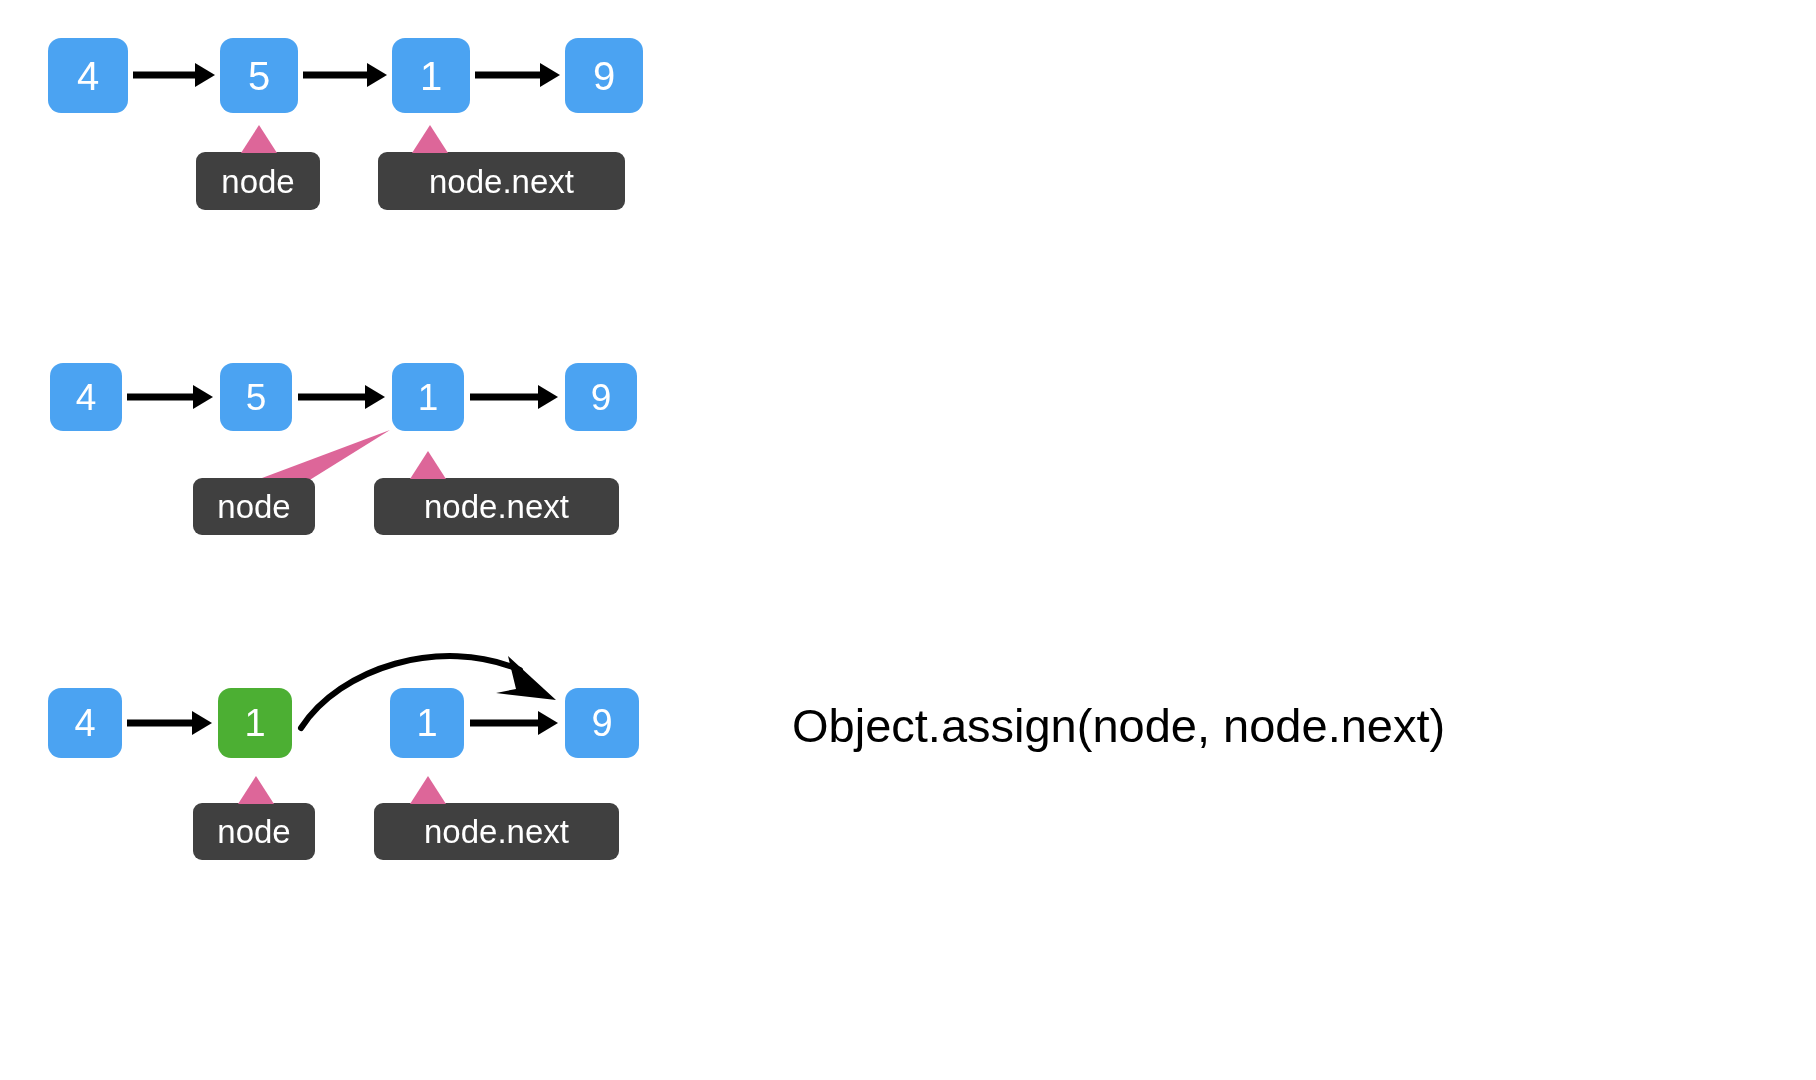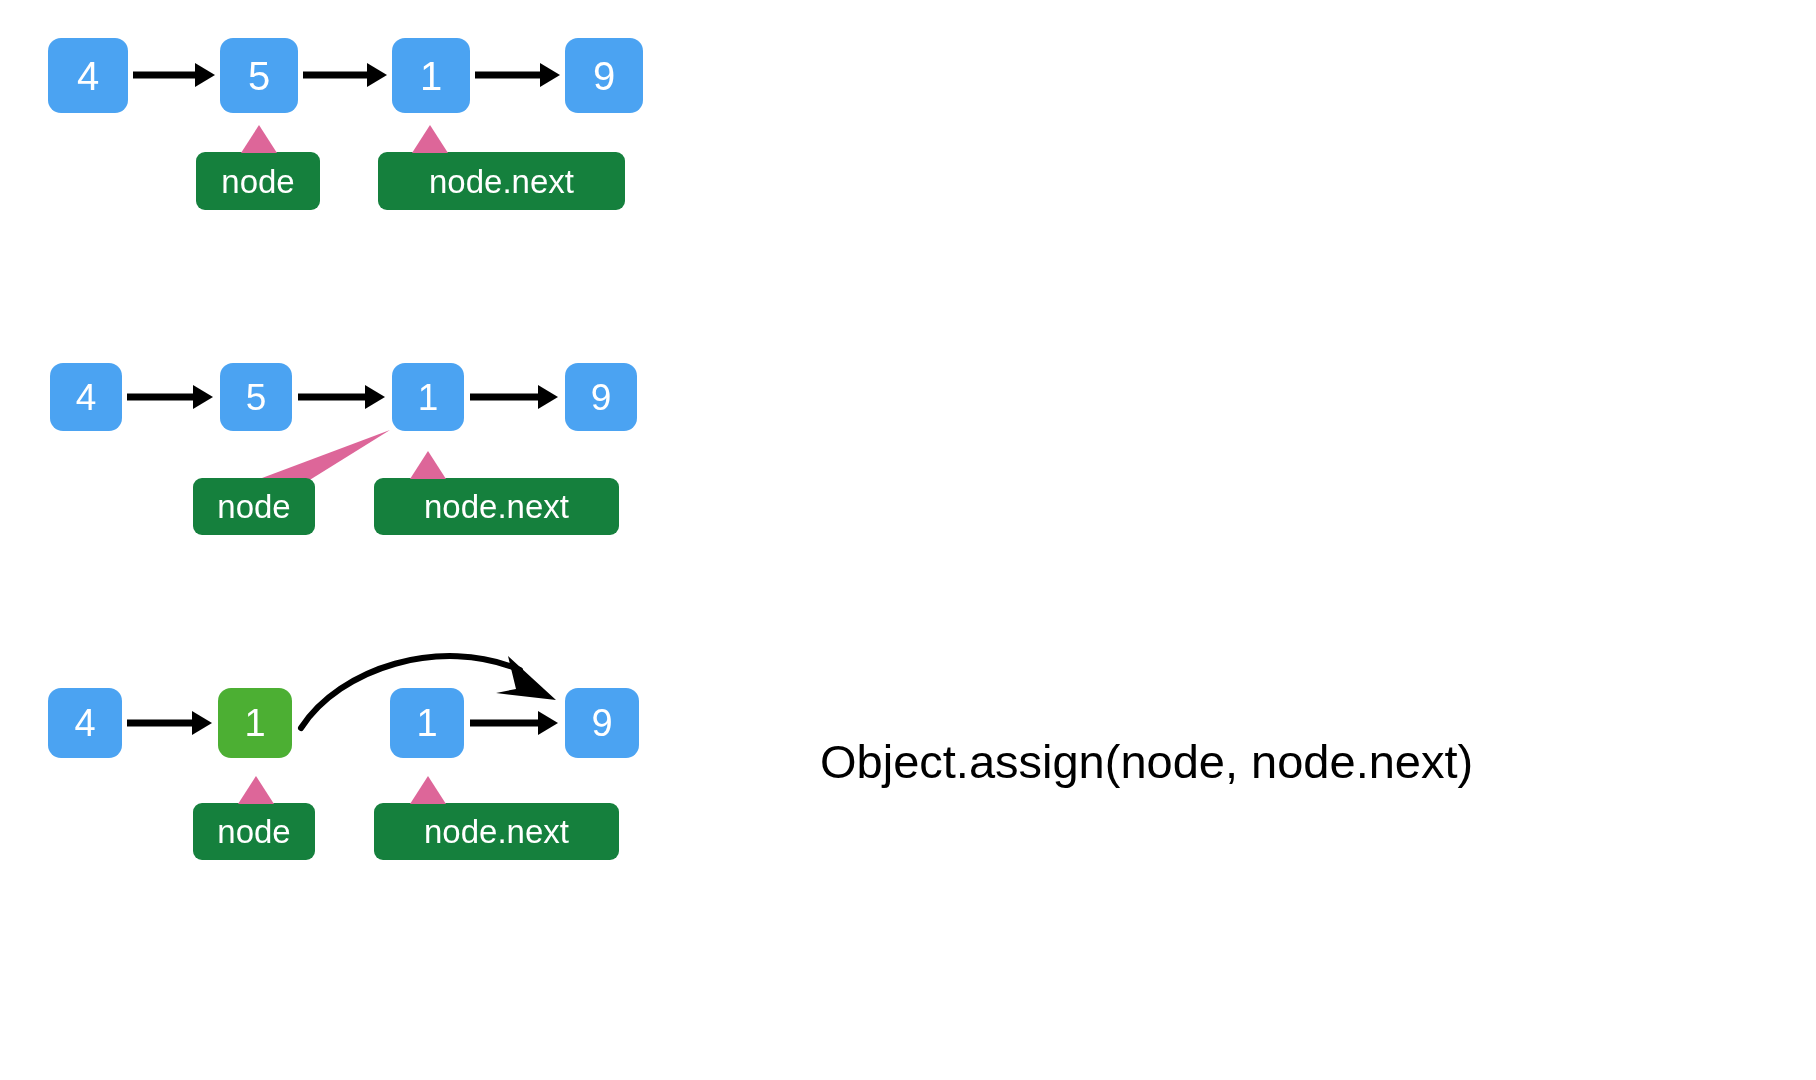--- a/index.html
+++ b/index.html
@@ -63,21 +63,21 @@
     transform: translateY(-50%);
     width: 0; height: 0;
     border-top: 12px solid transparent;
     border-bottom: 12px solid transparent;
     border-left: 20px solid #000000;
   }
 
   
   .label {
     position: absolute;
-    background: #15803d;
+    background: #404040;
     border-radius: 9px;
     color: #ffffff;
     display: flex;
     align-items: center;
     justify-content: center;
     font-family: "Liberation Sans", sans-serif;
     line-height: 1;
     user-select: none;
   }
   .label .tip {
@@ -204,16 +204,16 @@
     <div class="label" style="left:193px;top:803px;width:122px;height:57px;font-size:33px;">
       <span class="tip" style="left:45px;"></span>
       <span>node</span>
     </div>
 
     <div class="label" style="left:374px;top:803px;width:245px;height:57px;font-size:33px;">
       <span class="tip" style="left:36px;"></span>
       <span>node.next</span>
     </div>
 
-    <div class="caption" style="left:820px;top:702px;font-size:47px;margin-top:36px;">Object.assign(node, node.next)</div>
+    <div class="caption" style="left:792px;top:702px;font-size:47px;">Object.assign(node, node.next)</div>
   </div>
 
 </div>
 
 </body></html>

